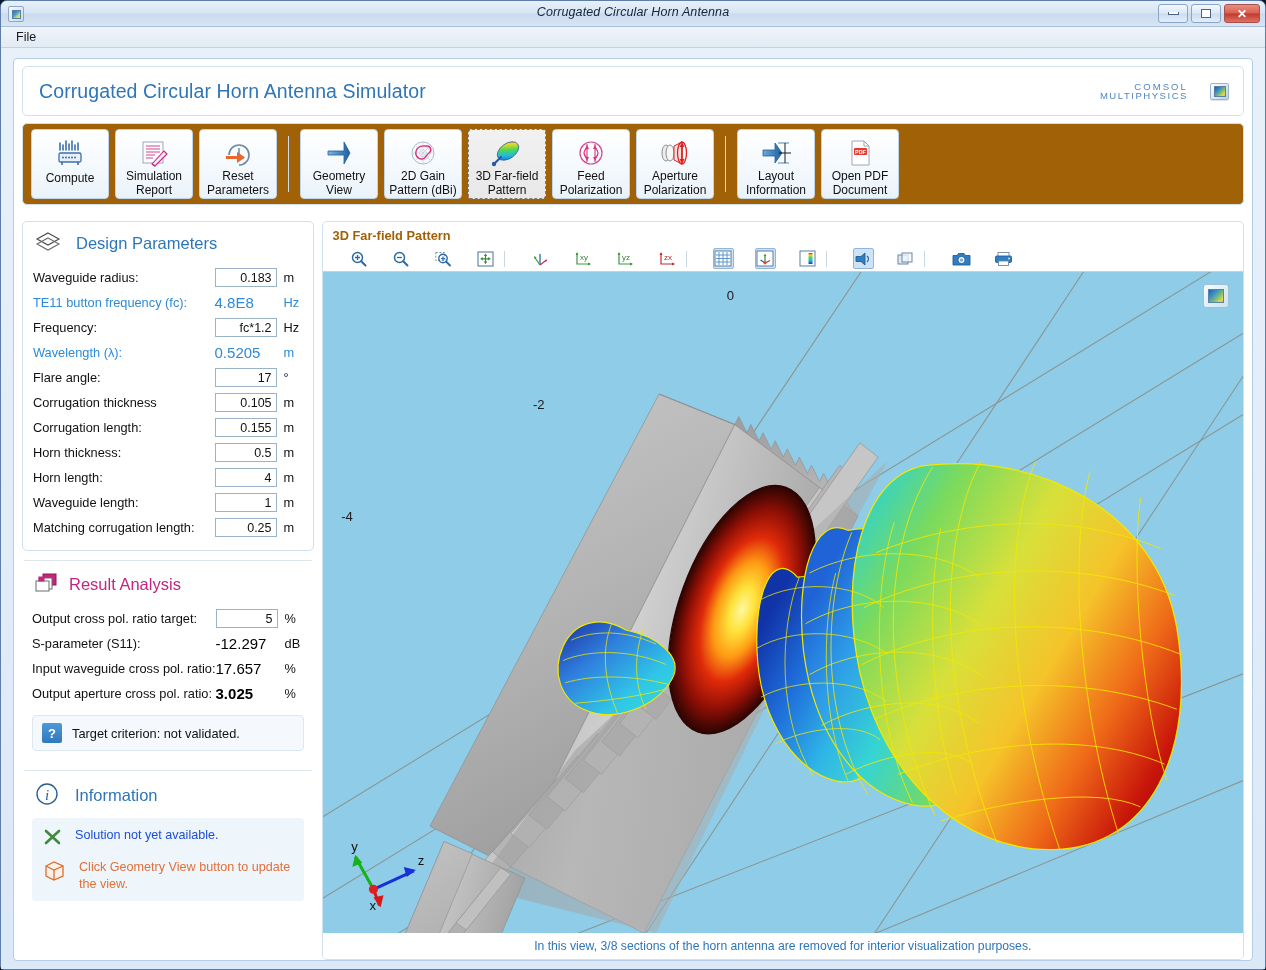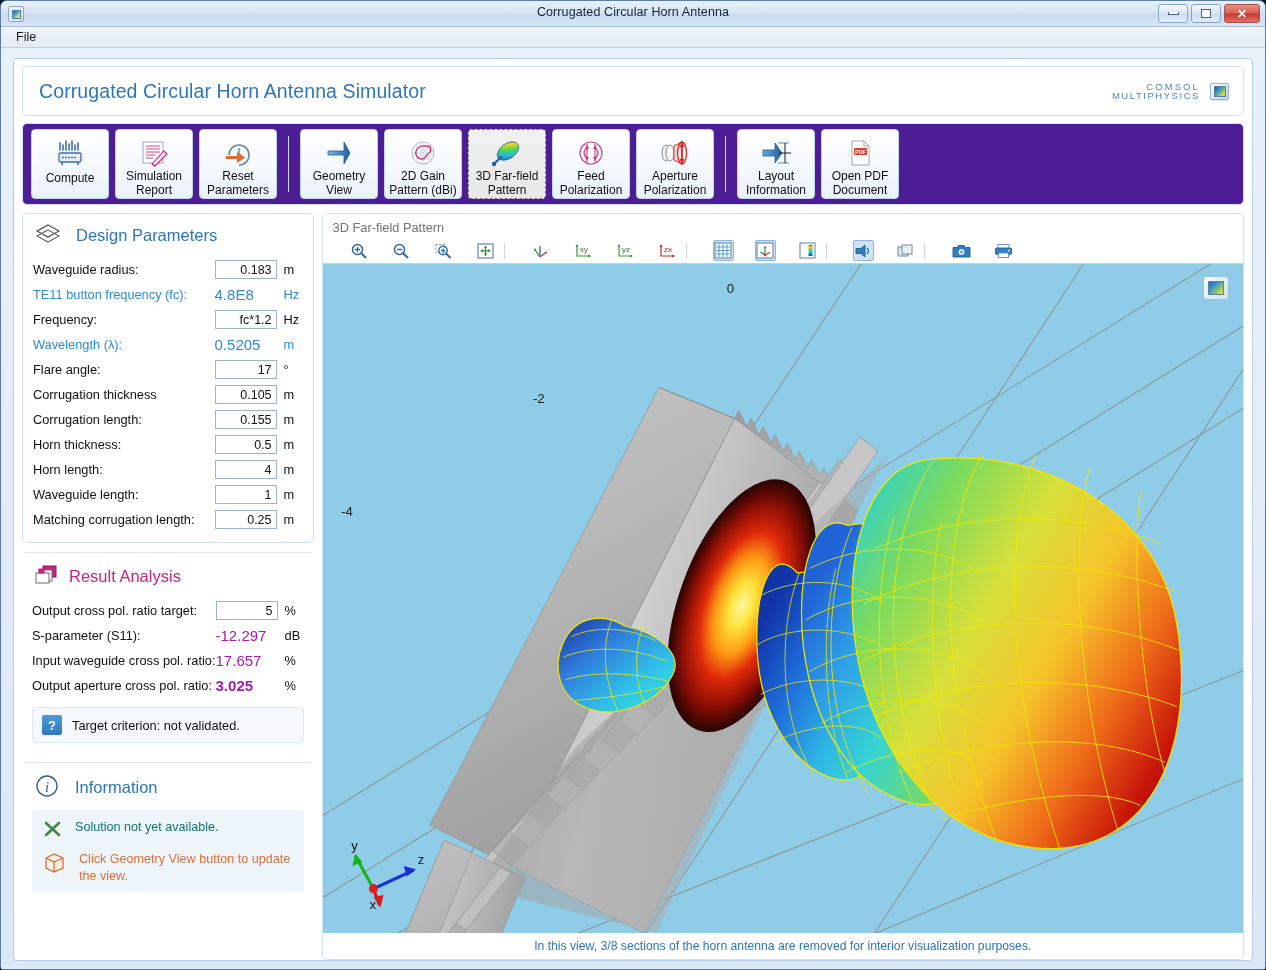--- a/index.html
+++ b/index.html
@@ -21,21 +21,21 @@
     display:flex; flex-direction:column;
   }
   .titlebar {
     height:26px; position:relative; flex:0 0 26px;
     background:linear-gradient(180deg,#e9f1fa 0%, #d7e4f3 48%, #cadbee 52%, #d7e5f4 100%);
     border-radius:6px 6px 0 0;
     border-bottom:1px solid #a9c0d8;
   }
   .title-text {
     position:absolute; left:0; right:0; top:4px; text-align:center;
-    font-size:12.5px; color:#11253c; letter-spacing:.1px;
+    font-size:12.5px; color:#11253c; letter-spacing:.1px;font-style:italic;
   }
   .app-icon {
     position:absolute; left:7px; top:5px; width:16px; height:16px;
     border-radius:2px;
     background:linear-gradient(135deg,#f4f8fc,#c9dced);
     border:1px solid #8fa9c4;
     display:flex; align-items:center; justify-content:center;
   }
   .app-icon i {
     display:block; width:9px; height:9px;
@@ -81,42 +81,42 @@
   .appheader {
     flex:0 0 50px; margin:7px 8px 0 8px;
     border:1px solid #cfe0ef; border-radius:5px;
     background:#fff;
     display:flex; align-items:center; justify-content:space-between;
     padding:0 14px 0 16px;
   }
   .appheader h1 {
     margin:0; font-size:19.5px; font-weight:400; color:#2e76b8; letter-spacing:.1px;
   }
-  .brand { display:flex; align-items:center; gap:10px; }
+  .brand { display:flex; align-items:center; gap:22px; }
   .brand-text { text-align:right; line-height:1.0; }
   .brand-text .l1 { font-size:9.5px; letter-spacing:2.1px; color:#4f86bf; }
   .brand-text .l2 { font-size:9.5px; letter-spacing:1.55px; color:#4f86bf; }
   .brand-logo {
     width:19px; height:17px; border-radius:2px;
     background:linear-gradient(135deg,#ffffff 0%,#d9e8f4 55%,#b9cfe2 100%);
     border:1px solid #9ab4cc;
     display:flex; align-items:center; justify-content:center;
     box-shadow:0 1px 1px rgba(0,0,0,.12);
   }
   .brand-logo i {
     width:12px; height:11px;
     background:linear-gradient(135deg,#1e5e9e 0%,#3d8fc9 35%,#7dc06a 60%,#f0d84a 85%,#e8a63a 100%);
     border:1px solid #5b7fa5;
   }
 
   
   .toolbar {
-    flex:0 0 82px; margin:7px 8px 0 8px;
+    flex:0 0 82px; margin:7px 8px 8px 8px;
     border:1px solid #cfe0ef; border-radius:5px;
-    background:#4c1d95;
+    background:#a16207;
     display:flex; align-items:center; padding:0 8px; gap:6px;
   }
   .tbtn {
     width:78px; height:70px; border:1px solid #bfd4e6; border-radius:4px;
     background:linear-gradient(180deg,#ffffff 0%,#f4f9fd 55%,#eaf2f9 100%);
     display:flex; flex-direction:column; align-items:center; justify-content:flex-start;
     padding-top:9px; cursor:default;
   }
   .tbtn.selected {
     border:1px dashed #7c7c7c;
@@ -147,21 +147,21 @@
 
   .prow { display:flex; align-items:center; height:25px; }
   .plabel { flex:1; font-size:12.8px; color:#111; white-space:nowrap; }
   .plabel.calc { color:#2e8ad6; }
   .pfield {
     width:62px; height:19px; border:1px solid #9bb3c9; background:#fff;
     font-size:12.5px; text-align:right; padding:0 4px; color:#111;
     display:flex; align-items:center; justify-content:flex-end;
   }
   .pvalue { font-size:15px; color:#2e8ad6; }
-  .pvalue.dark { color:#a21caf; }
+  .pvalue.dark { color:#000000; }
   .punit { width:26px; text-align:left; padding-left:7px; font-size:12.8px; color:#111; }
   .punit.blue { color:#2e8ad6; }
 
   .divider { height:1px; background:#dbe6ef; margin:9px 2px 0 2px; }
 
   .notebox {
     margin-top:9px; border:1px solid #dce8f2; border-radius:4px;
     background:#f5f9fd; padding:7px 9px; display:flex; align-items:center; gap:10px;
   }
   .qbadge {
@@ -173,29 +173,29 @@
   .notetext { font-size:12.8px; color:#111; }
 
   .infotext { font-size:12.6px; color:#111; line-height:1.38; margin:2px 2px 0 2px; }
 
   .statusbox {
     margin-top:9px; border-radius:4px; background:#eef5fb;
     padding:9px 10px; display:flex; flex-direction:column; gap:9px;
   }
   .statusrow { display:flex; align-items:flex-start; gap:11px; }
   .statusrow .stext { font-size:12.6px; line-height:1.32; }
-  .stext.green { color:#0f766e; }
+  .stext.green { color:#1d4ed8; }
   .stext.orange { color:#e2703a; }
 
   
   .gpanel {
     flex:1; min-width:0; border:1px solid #cfe0ef; border-radius:5px; background:#fff;
     display:flex; flex-direction:column; overflow:hidden;
   }
-  .gtitle { font-size:12.8px; color:#737373; padding:6px 0 3px 10px; }
+  .gtitle { font-size:12.8px; color:#a16207; padding:6px 0 3px 10px;font-weight:bold; }
   .gtoolbar {
     height:26px; display:flex; align-items:center; padding:0 8px; gap:3px;
     border-bottom:1px solid #bcd4e8;
   }
   .gbtn {
     width:21px; height:21px; border-radius:2px;
     display:flex; align-items:center; justify-content:center;margin-left:18px;
   }
   .gbtn.active { background:#cfe3f5; border:1px solid #8fb7dd; }
   .gsep { width:1px; height:16px; background:#c7d8e7; margin:0 5px; }

